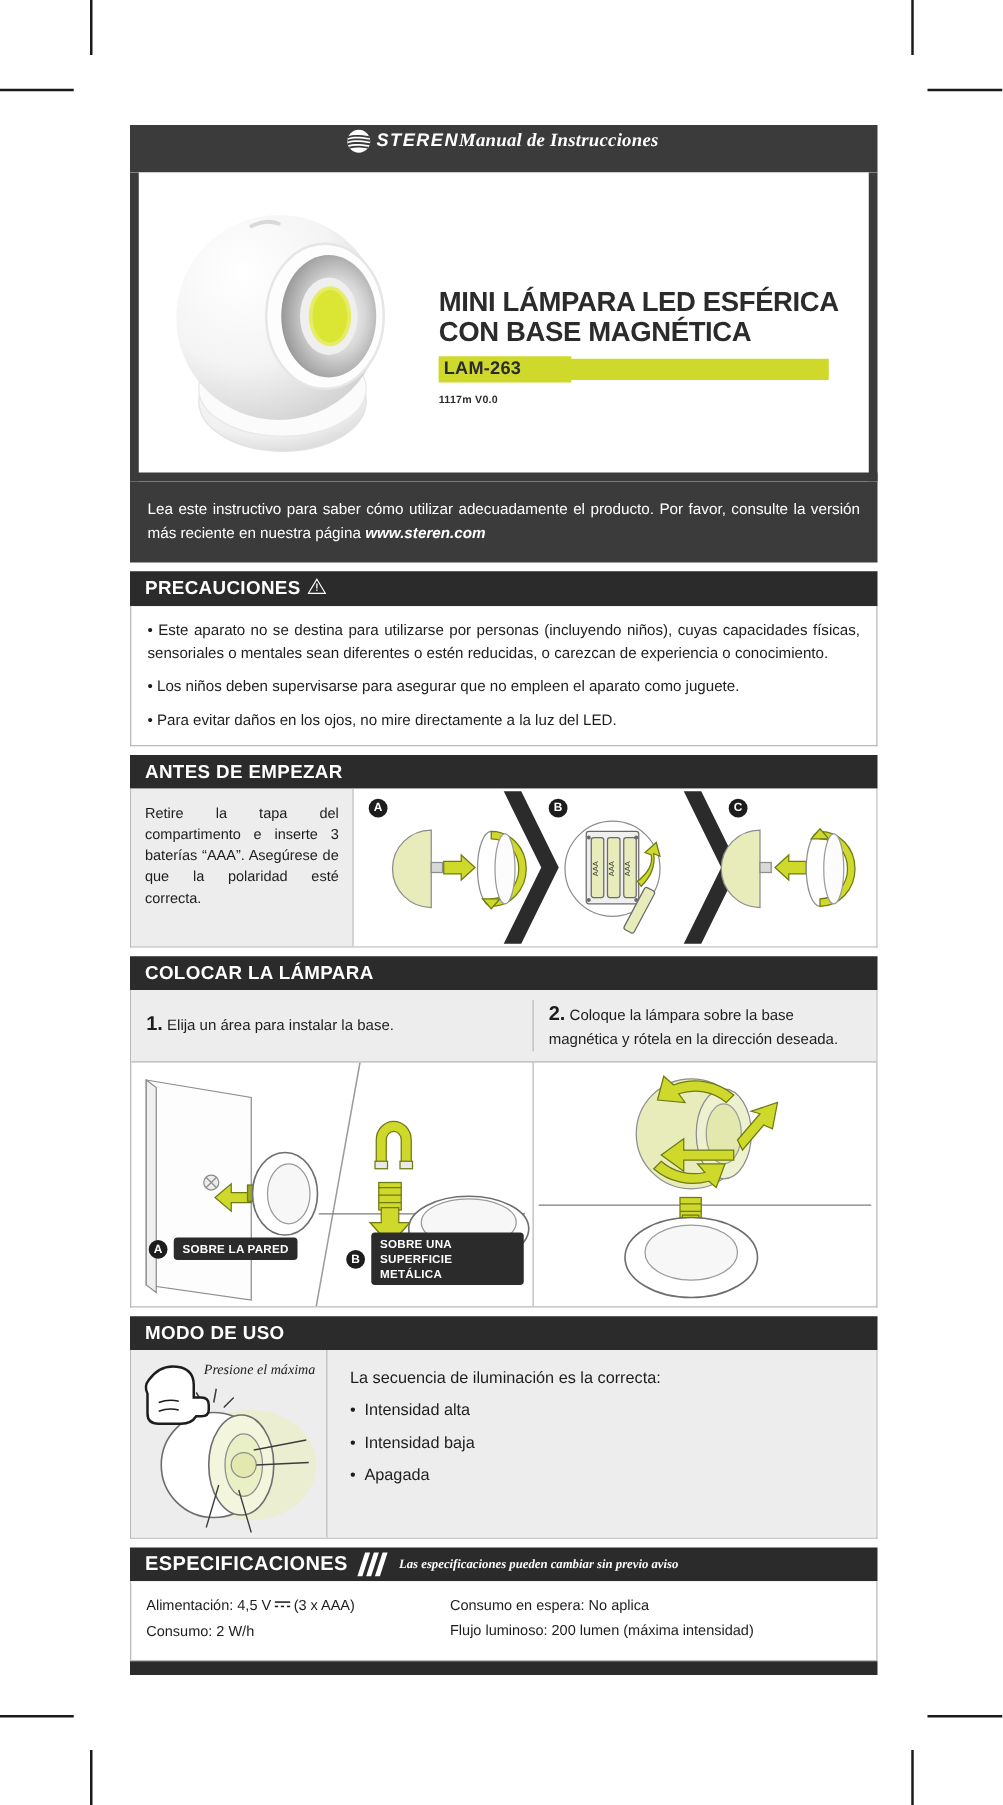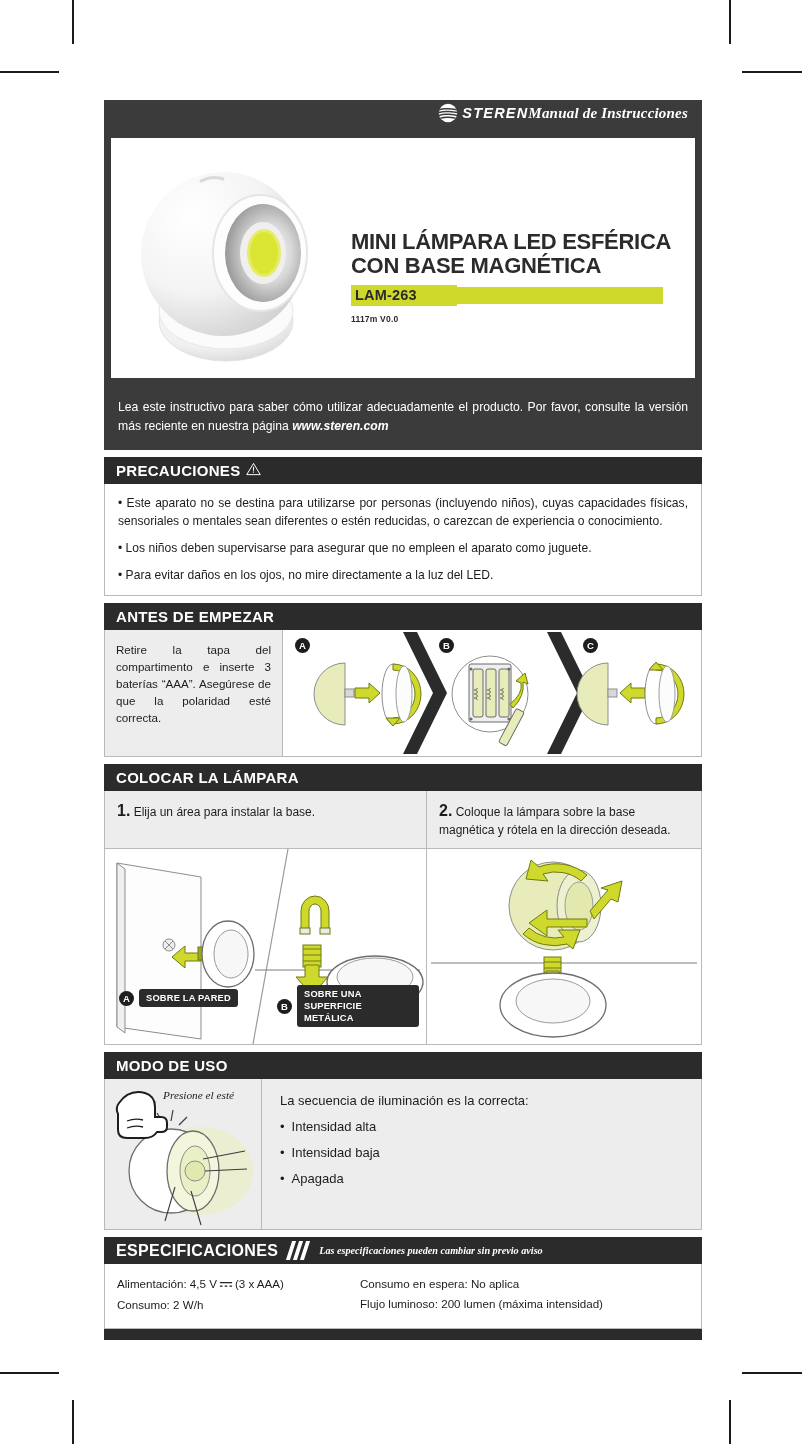--- a/index.html
+++ b/index.html
@@ -10,21 +10,21 @@
   .crop.v{width:2px;}
   .crop.h{height:2px;}
 
   
   #page{position:absolute;left:104px;top:100px;width:598px;height:1244px;}
 
   .blk{box-sizing:border-box;}
 
   
   .hdr{height:38px;background:#3b3b3b;display:flex;align-items:center;
-       justify-content:flex-end;padding:0 14px 12px 12px;}
+       justify-content:center;padding:0 14px 12px 12px;}
   .logo{display:flex;align-items:center;gap:4px;}
   .logo-mark{width:20px;height:20px;}
   .logo-word{color:#fff;font-weight:bold;font-style:italic;font-size:14.5px;
              letter-spacing:1.2px;font-family:"Liberation Sans",sans-serif;}
   .hdr-title{color:#fff;font-style:italic;font-size:15px;font-family:"Liberation Serif",serif;
              font-weight:bold;letter-spacing:.2px;}
 
   
   .hero{height:247px;background:#fff;border:7px solid #3b3b3b;border-top:none;
         position:relative;box-sizing:border-box;}
@@ -61,21 +61,21 @@
   
   .antes{display:flex;height:126px;}
   .antes-txt{width:178px;background:#ededed;border-right:1px solid #b9b9b9;
              box-sizing:border-box;padding:12px 11px;font-size:11.6px;line-height:1.45;
              color:#1d1d1d;text-align:justify;}
   .antes-pics{flex:1;position:relative;background:#fff;}
   .step-badge{position:absolute;width:15px;height:15px;border-radius:50%;background:#1d1d1d;
               color:#fff;font-size:9.5px;font-weight:bold;line-height:15px;text-align:center;}
 
   
-  .col-steps{display:flex;background:#ededed;border-bottom:1px solid #b9b9b9;}
+  .col-steps{display:flex;background:#ededed;border-bottom:1px solid #b9b9b9;align-items:center;}
   .col-step{padding:9px 10px 10px 12px;font-size:12px;line-height:1.35;color:#1d1d1d;}
   .col-step .num{font-size:16px;font-weight:bold;}
   .col-step.s1{width:322px;box-sizing:border-box;border-right:1px solid #b9b9b9;}
   .col-step.s2{flex:1;box-sizing:border-box;}
   .col-pics{display:flex;height:195px;}
   .col-pics .left{width:322px;box-sizing:border-box;border-right:1px solid #b9b9b9;position:relative;}
   .col-pics .right{flex:1;position:relative;}
   .tag{position:absolute;display:flex;align-items:center;gap:5px;}
   .tag .dot{width:15px;height:15px;border-radius:50%;background:#1d1d1d;color:#fff;
             font-size:9.5px;font-weight:bold;line-height:15px;text-align:center;flex:none;}
@@ -347,21 +347,21 @@
           <ellipse cx="90" cy="92" rx="15" ry="25" fill="#eaf0c6" stroke="#8d8d8d"></ellipse>
           <circle cx="90" cy="92" r="10" fill="#e3e9ae" stroke="#8d8d8d"></circle>
 
           <path d="M98 80 L140 72 M100 92 L142 90 M86 112 L96 146 M70 108 L60 142" stroke="#3b3b3b" stroke-width="1.1" fill="none"></path>
 
           <path d="M58 44 L52 34 M66 42 L68 31 M74 46 L82 38" stroke="#3b3b3b" stroke-width="1.2"></path>
 
           <path d="M14 24 q10 -14 26 -10 q10 3 10 14 l0 10 l6 0 q6 0 6 6 l0 4 q0 5 -6 5 l-4 0 q-4 6 -12 6 l-18 0 q-9 0 -9 -8 l0 -16 q-3 -6 1 -11 z" fill="#fff" stroke="#1d1d1d" stroke-width="2"></path>
           <path d="M22 42 q8 -3 16 -1 M22 49 q8 -3 16 -1" stroke="#1d1d1d" stroke-width="1.3" fill="none"></path>
         </svg>
-        <div class="modo-cap">Presione el esté</div>
+        <div class="modo-cap">Presione el máxima</div>
       </div>
       <div class="modo-txt">
         <div class="lead">La secuencia de iluminación es la correcta:</div>
         <ul>
           <li>Intensidad alta</li>
           <li>Intensidad baja</li>
           <li>Apagada</li>
         </ul>
       </div>
     </div>

